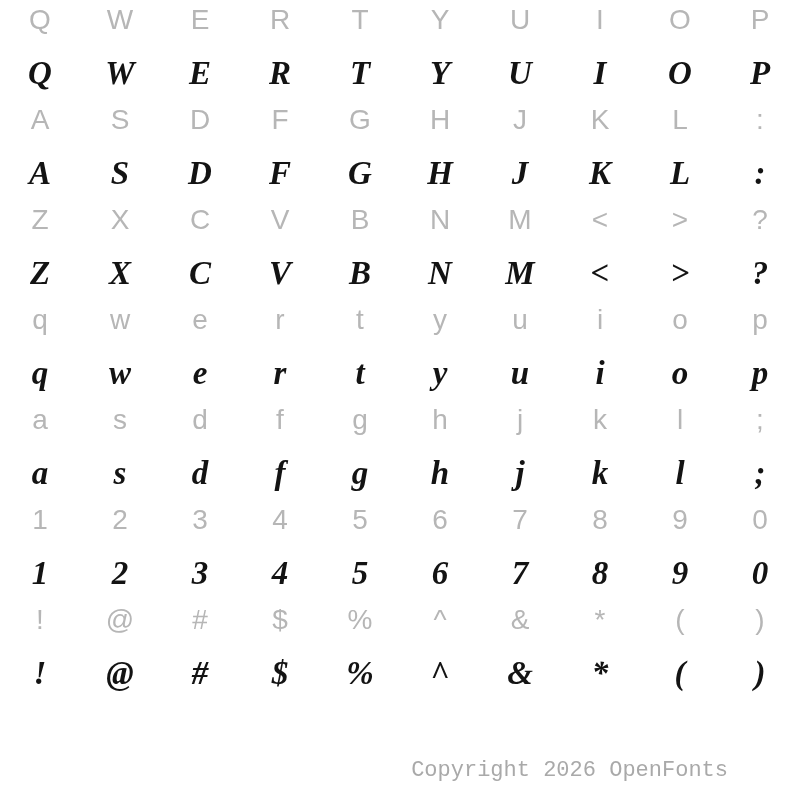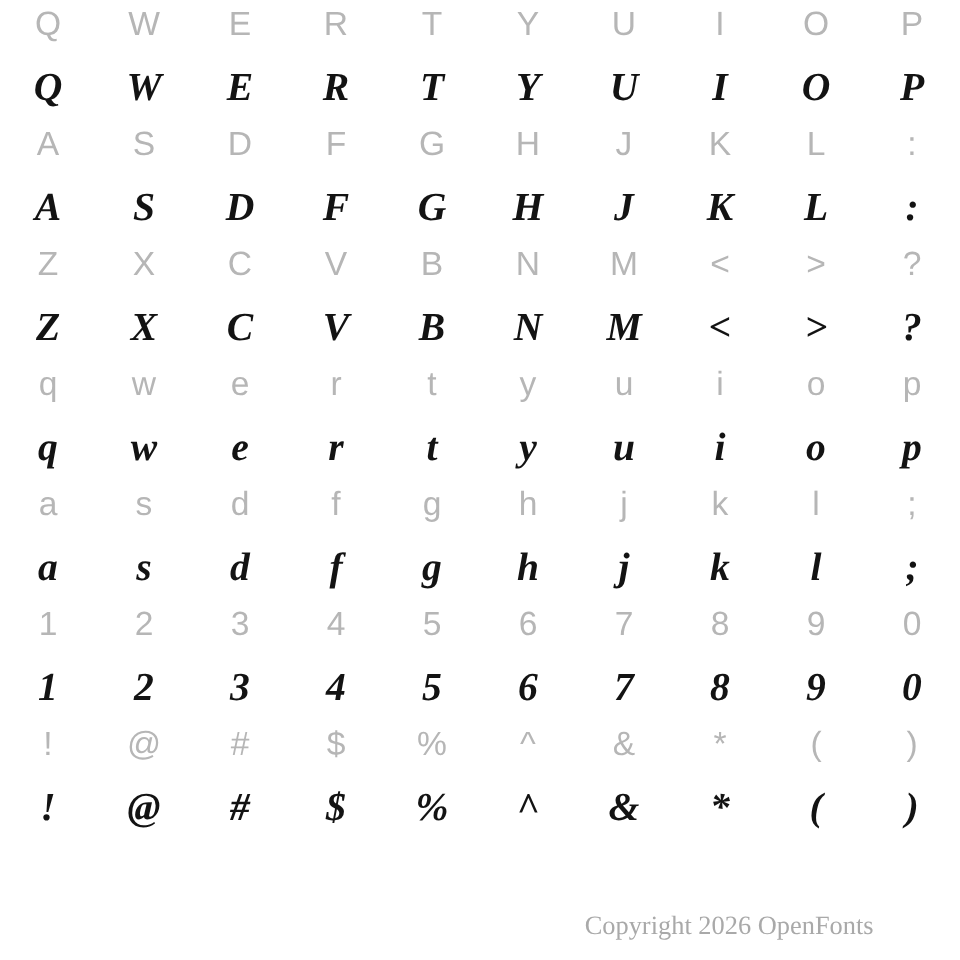--- a/index.html
+++ b/index.html
@@ -39,21 +39,21 @@
     font-family: "Liberation Serif", "DejaVu Serif", serif;
     font-style: italic;
     font-weight: 700;
     font-size: 33px;
     color: var(--dark-glyph, #131313);
   }
   .copyright {
     position: absolute;
     top: 758px;
     right: 72px;
-    font-family: Liberation Serif, serif;
+    font-family: Liberation Mono, monospace;
     font-size: 22px;
     font-weight: 400;
     color: var(--footer-color, #a9a9a9);
     white-space: nowrap;
   }
 </style>
 </head>
 <body>
 
 <div class="sheet" style="--bg: #ffffff; --gray-glyph: #b6b6b6; --dark-glyph: #131313; --footer-color: #a9a9a9;">

